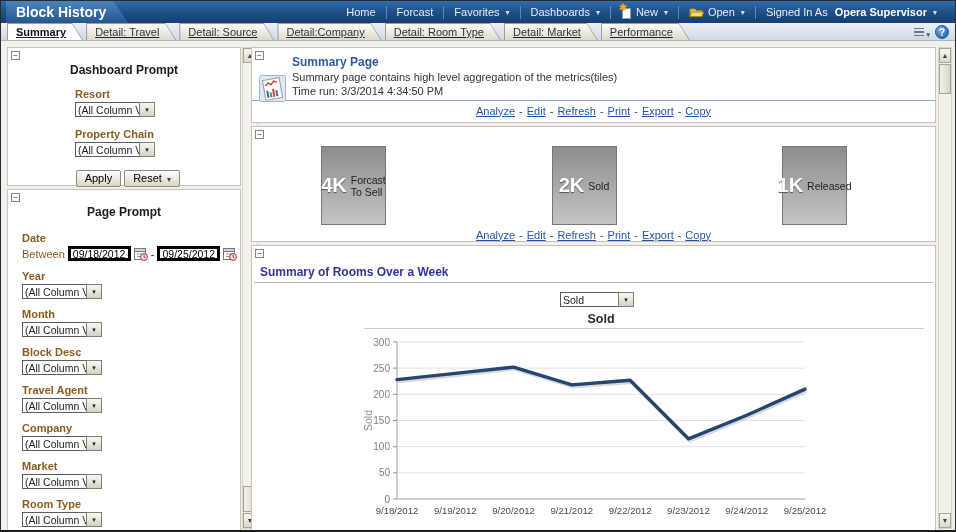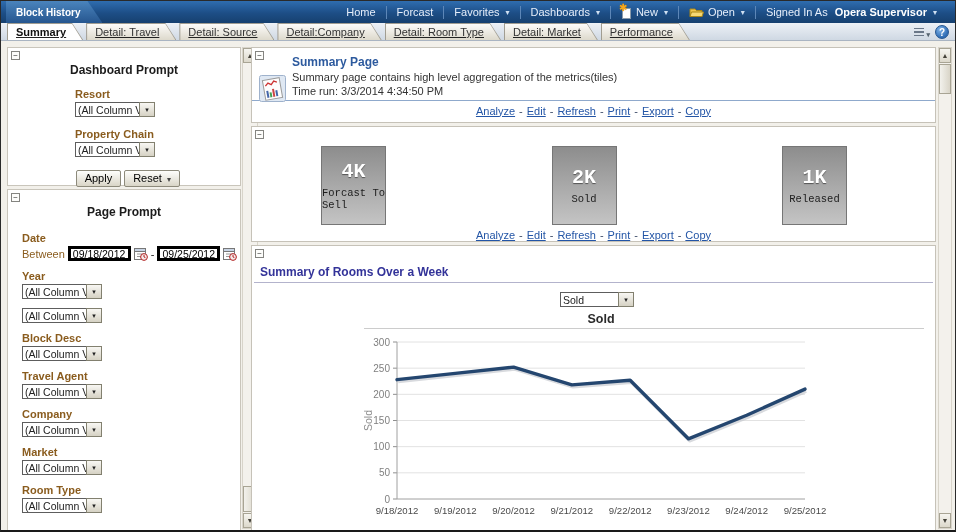--- a/index.html
+++ b/index.html
@@ -4,21 +4,21 @@
 <style>
   * { margin:0; padding:0; box-sizing:border-box; }
   html,body { width:956px; height:532px; overflow:hidden; }
   body { font-family:"Liberation Sans", sans-serif; font-size:11px; color:#222; }
   .window { position:relative; width:956px; height:532px; border:1px solid #2a2a2a; border-bottom:2px solid #1a1a1a; background:#f2f0ea; overflow:hidden; }
 
   
   .banner { position:absolute; top:0; left:0; right:0; height:22px;
     background:linear-gradient(180deg,#2f6db0 0%,#1d4e86 55%,#16406f 100%); display:flex; align-items:center; }
   .page-tab { height:22px; margin-left:5px; padding:0 22px 0 10px; display:flex; align-items:center;
-    background:linear-gradient(180deg,#4a84bd,#26568f); color:#fff; font-weight:bold; font-size:10px;
+    background:linear-gradient(180deg,#4a84bd,#26568f); color:#fff; font-weight:bold; font-size:14px;
     clip-path:polygon(0 0, calc(100% - 15px) 0, 100% 100%, 0 100%); }
   .banner-nav { margin-left:auto; display:flex; align-items:center; height:22px; padding-right:8px; }
   .nav-item { color:#e6eefa; padding:0 10px; display:flex; align-items:center; gap:4px; height:14px; cursor:default; white-space:nowrap;text-align:right; }
   .nav-sep { width:1px; height:13px; background:#5d87b8; }
   .nav-user { color:#fff; font-weight:bold; margin-left:3px; }
   .caret { font-size:8px; color:#cfe0f2; margin-left:2px; }
   .icon-new { position:relative; width:11px; height:13px; }
   .icon-new .pg { position:absolute; left:1px; top:2px; width:9px; height:11px; background:#fdfdfd; border:1px solid #8899aa; }
   .icon-new .st { position:absolute; left:-2px; top:-4px; color:#f7a81d; font-size:10px; text-shadow:0 0 1px #b36d00; }
   .icon-folder svg { display:block; }
@@ -94,21 +94,21 @@
   .sum-text { margin:7px 0 0 40px; }
   .sum-title { color:#2d5a9e; font-weight:bold; font-size:12px; }
   .sum-desc, .sum-time { color:#333; margin-top:2px; }
   .blue-rule { border-top:1px solid #8fa9cc; margin-top:3px; }
   .links-row { display:flex; justify-content:center; align-items:center; height:19px; gap:4px; }
   .link { color:#2355a6; text-decoration:underline; }
   .link-sep { color:#3b4a66; }
 
   .tiles-row { display:flex; justify-content:space-between; padding:19px 88px 0 69px; }
   .tile { width:65px; height:79px; background:linear-gradient(180deg,#8d8d8d,#c4c4c4); border:1px solid #767676;
-    display:flex; flex-direction:column; align-items:center; justify-content:center; gap:4px;font-family:Liberation Mono, monospace; }
+    display:flex; flex-direction:row; align-items:center; justify-content:center; gap:4px; }
   .tile-value { color:#fff; font-weight:bold; font-size:20px; text-shadow:0 1px 1px #555; }
   .tile-label { color:#1d1d1d; font-size:10.5px; }
 
   .chart-heading { color:#333399; font-weight:bold; font-size:12px; margin:19px 8px 0 8px; }
   .heading-rule { border-top:1px solid #b3b3cc; margin:3px 2px 0 2px; }
   .measure-dd { margin:9px 0 0 308px; display:flex; }
   .measure-dd .dd-text { width:58px; }
   .chart-wrap { margin:4px 0 0 110px; }
 
   svg text { font-family:"Liberation Sans",sans-serif; }
@@ -264,20 +264,21 @@
           </div>
           <div id="page-fields-host">
               <div class="fgroup">
                 <div class="fld-label">Year</div>
                 <div class="dd">
                   <div class="dd-text">(All Column Value</div>
                   <div class="dd-btn">▾</div>
                 </div>
               </div>
               <div class="fgroup">
+                <div class="fld-label">Month</div>
                 <div class="dd">
                   <div class="dd-text">(All Column Value</div>
                   <div class="dd-btn">▾</div>
                 </div>
               </div>
               <div class="fgroup">
                 <div class="fld-label">Block Desc</div>
                 <div class="dd">
                   <div class="dd-text">(All Column Value</div>
                   <div class="dd-btn">▾</div>

